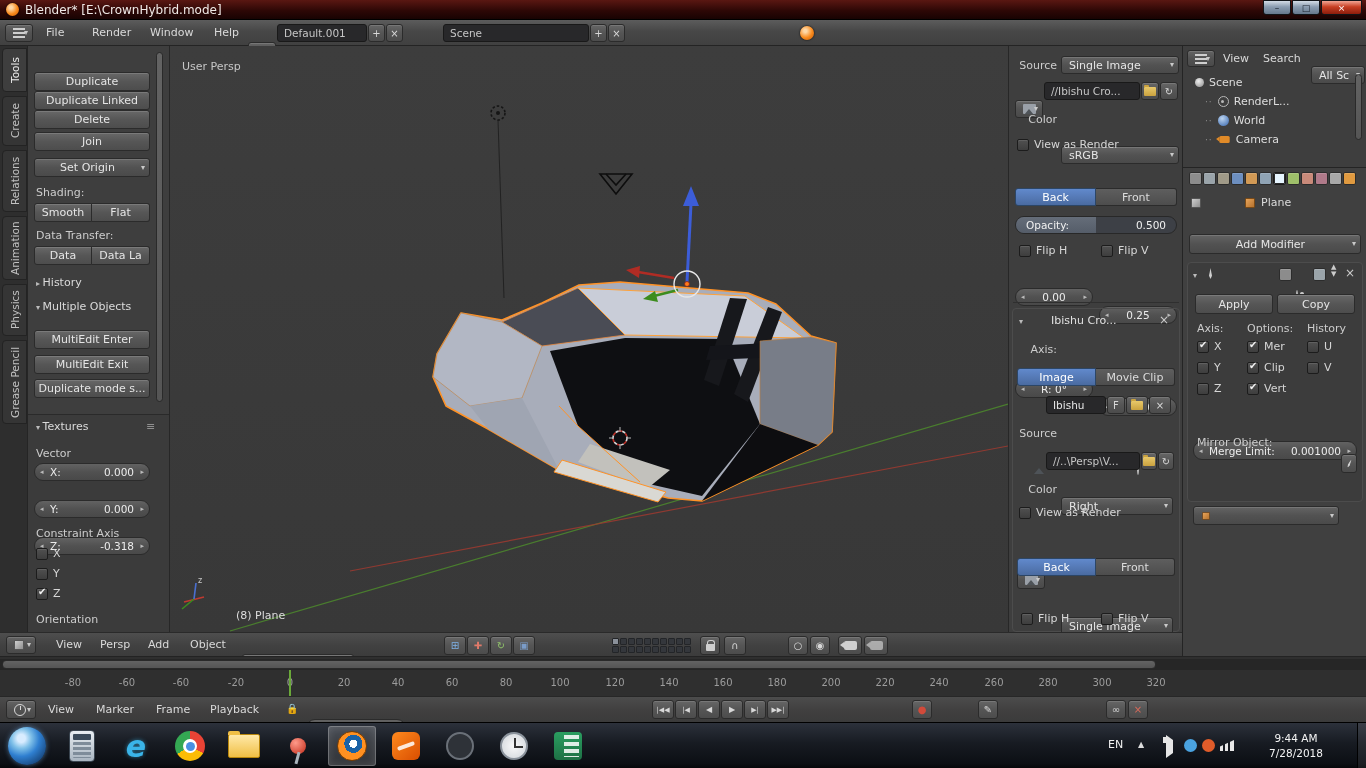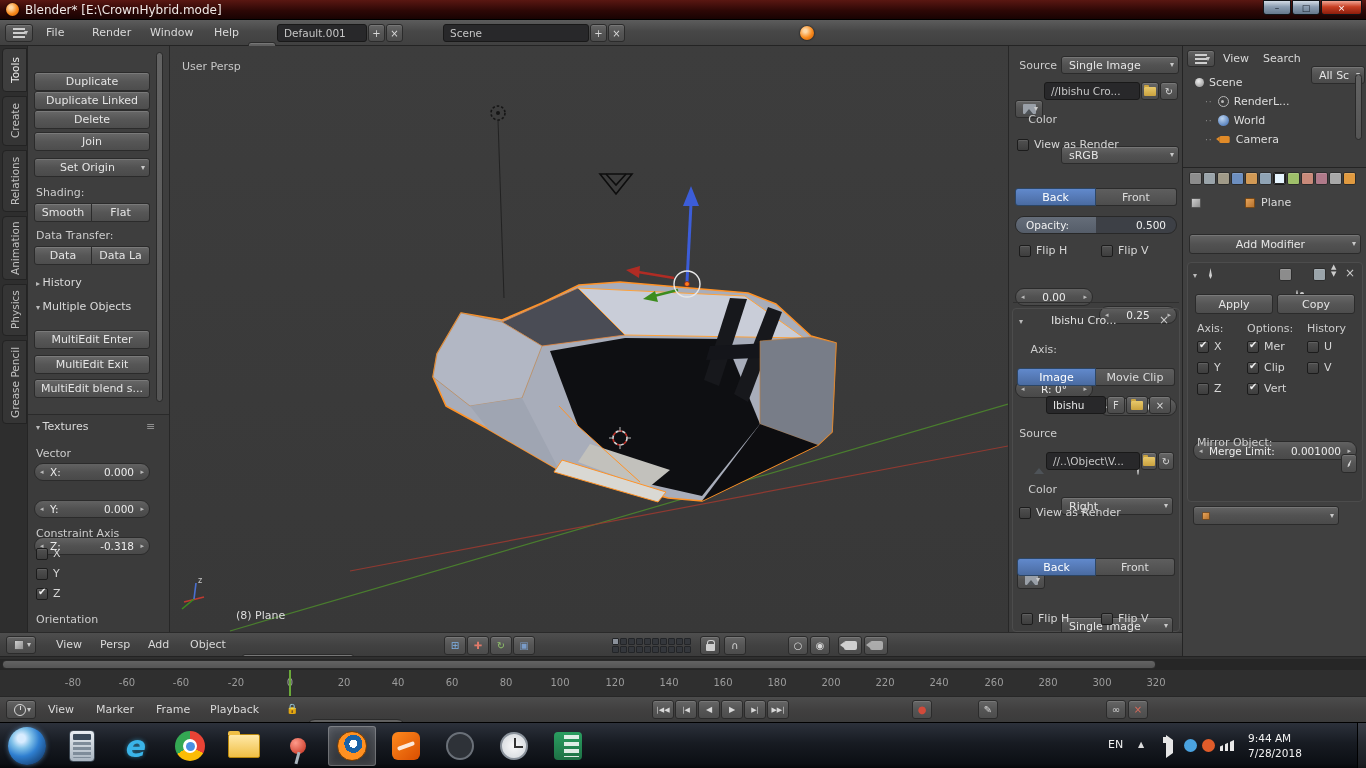--- a/index.html
+++ b/index.html
@@ -161,21 +161,21 @@
     <div class="abs btn segR" style="left:64px;top:157px;width:58px;height:19px">Flat</div>
 
     <span class="abs lbl" style="left:8px;top:183px">Data Transfer:</span>
     <div class="abs btn segL" style="left:6px;top:200px;width:58px;height:19px">Data</div>
     <div class="abs btn segR" style="left:64px;top:200px;width:58px;height:19px">Data La</div>
 
     <span class="abs phdr closed" style="left:8px;top:230px">History</span>
     <span class="abs phdr" style="left:8px;top:254px">Multiple Objects</span>
     <div class="abs btn shelfw" style="top:284px">MultiEdit Enter</div>
     <div class="abs btn shelfw" style="top:309px">MultiEdit Exit</div>
-    <div class="abs btn shelfw" style="top:333px">MultiEdit blend s...</div>
+    <div class="abs btn shelfw" style="top:333px">Duplicate mode s...</div>
 
     <div class="abs scrollthumb" style="left:128px;top:6px;width:7px;height:350px"></div>
 
     <div class="abs" style="left:0;top:368px;width:141px;height:218px;background:#3b3b3b;border-top:1px solid #2a2a2a">
       <span class="abs phdr" style="left:8px;top:5px">Textures</span>
       <span class="abs" style="left:118px;top:5px;color:#8f8f8f">≡</span>
       <span class="abs lbl" style="left:8px;top:32px">Vector</span>
       <div class="abs numf" style="left:6px;top:48px;width:116px;height:18px">
         <span class="nlab">X:</span>
         <span class="nval">0.000</span>
@@ -338,21 +338,21 @@
     <div class="abs iconbtn" style="left:98px;top:350px;width:18px;height:18px">F</div>
     <div class="abs iconbtn" style="left:117px;top:350px;width:22px;height:18px">
         <i class="foldic"></i>
       </div>
     <div class="abs iconbtn" style="left:140px;top:350px;width:22px;height:18px">×</div>
 
     <div class="abs lbl rlbl" style="left:4px;top:378px;width:44px;height:18px">Source</div>
     <div class="abs drop" style="left:52px;top:378px;width:112px;height:18px">Single Image</div>
 
     
-    <div class="abs field" style="left:37px;top:406px;width:94px;height:18px">//..\Object\V...</div>
+    <div class="abs field" style="left:37px;top:406px;width:94px;height:18px">//..\Persp\V...</div>
     <div class="abs iconbtn" style="left:132px;top:406px;width:16px;height:18px">
         <i class="foldic"></i>
       </div>
     <div class="abs iconbtn" style="left:149px;top:406px;width:16px;height:18px">↻</div>
 
     <div class="abs lbl rlbl" style="left:4px;top:434px;width:44px;height:18px">Color</div>
     
 
     <div class="abs chkrow" style="left:10px;top:460px">
       <span class="cbox"></span>
@@ -668,20 +668,20 @@
       </div>
     </div>
 
     <span class="abs" style="left:1108px;top:15px;color:#f0f0f0;font-size:11px">EN</span>
     <span class="abs" style="left:1138px;top:17px;color:#ddd;font-size:8px">▲</span>
     <i class="abs spk" style="left:1166px;top:17px"></i>
     <i class="abs" style="left:1184px;top:16px;width:13px;height:13px;border-radius:50%;background:#4aa3e0"></i>
     <i class="abs" style="left:1202px;top:16px;width:13px;height:13px;border-radius:50%;background:#e05c2a"></i>
     <i class="abs bars" style="left:1220px;top:17px"></i>
 
-    <div class="abs" style="left:1248px;top:8px;width:96px;color:#f4f4f4;font-size:10.5px;line-height:15px;cursor:default">
+    <div class="abs" style="left:1248px;top:8px;width:96px;text-align:center;color:#f4f4f4;font-size:10.5px;line-height:15px;cursor:default">
       <div>9:44 AM</div>
       <div>7/28/2018</div>
     </div>
     <div class="abs" style="left:1357px;top:0;width:9px;height:46px;background:rgba(255,255,255,.07);border-left:1px solid #000"></div>
   </div>
 
 </div>
 
 </body></html>

